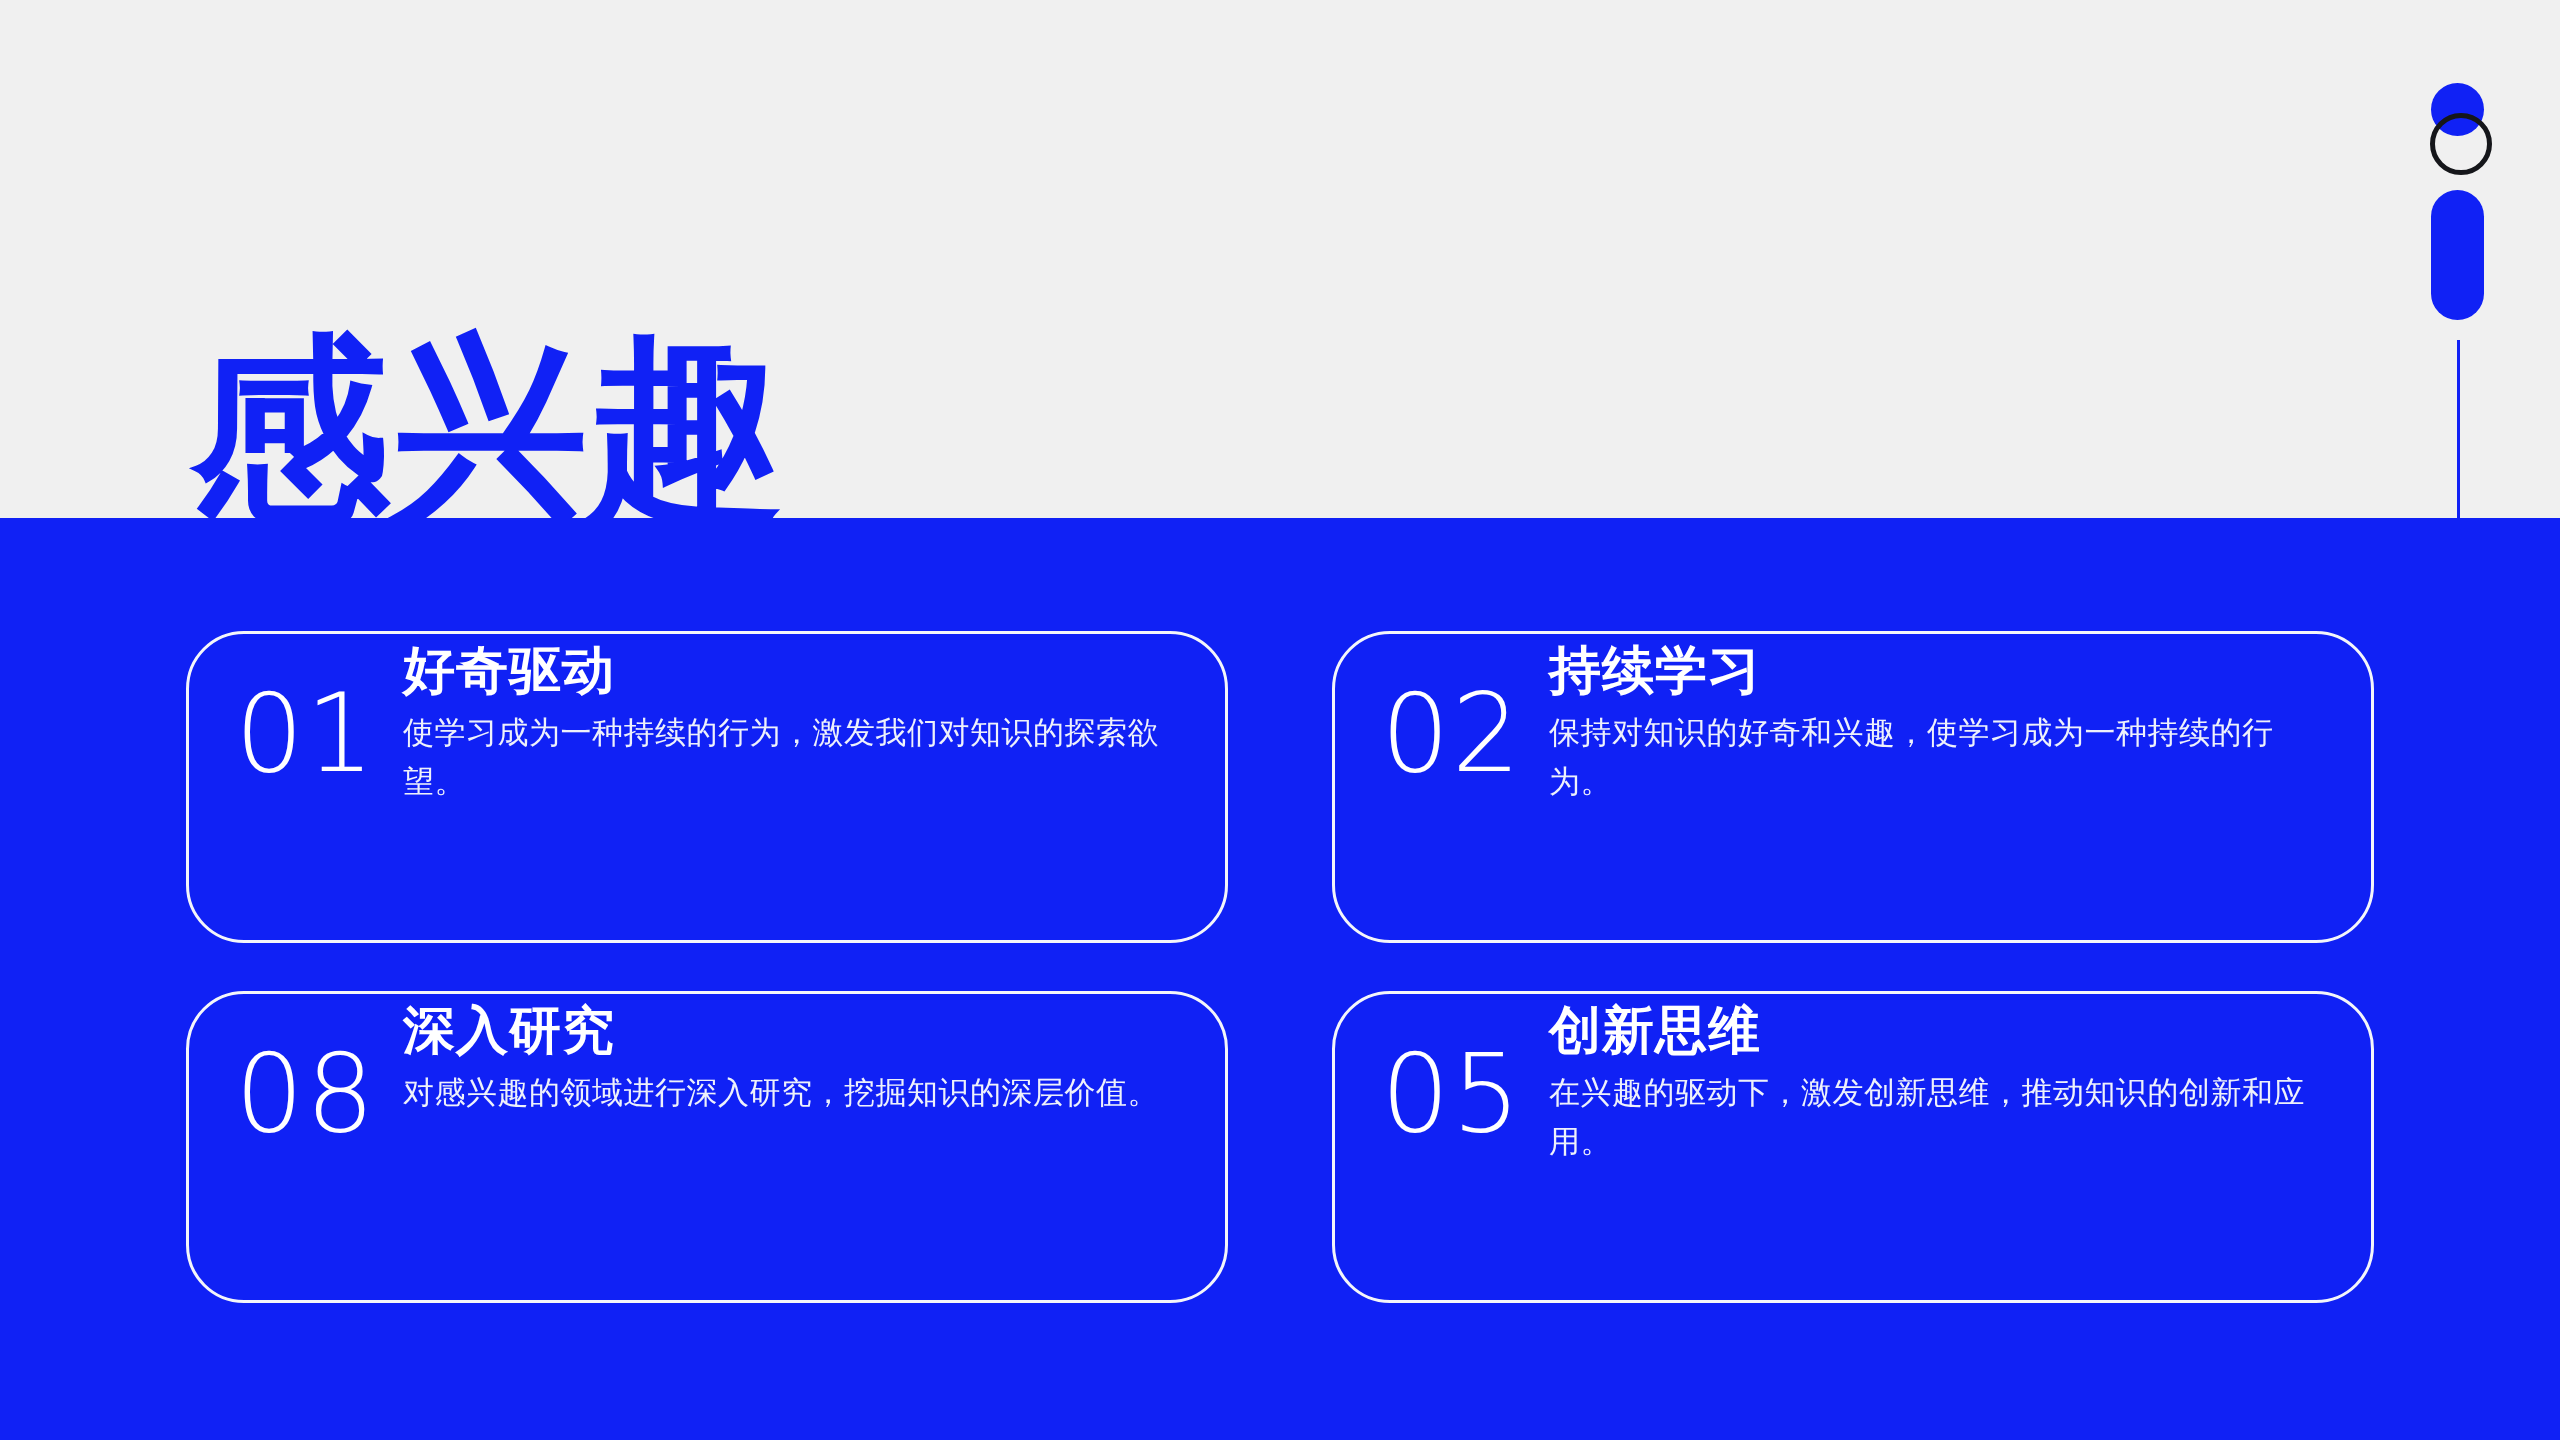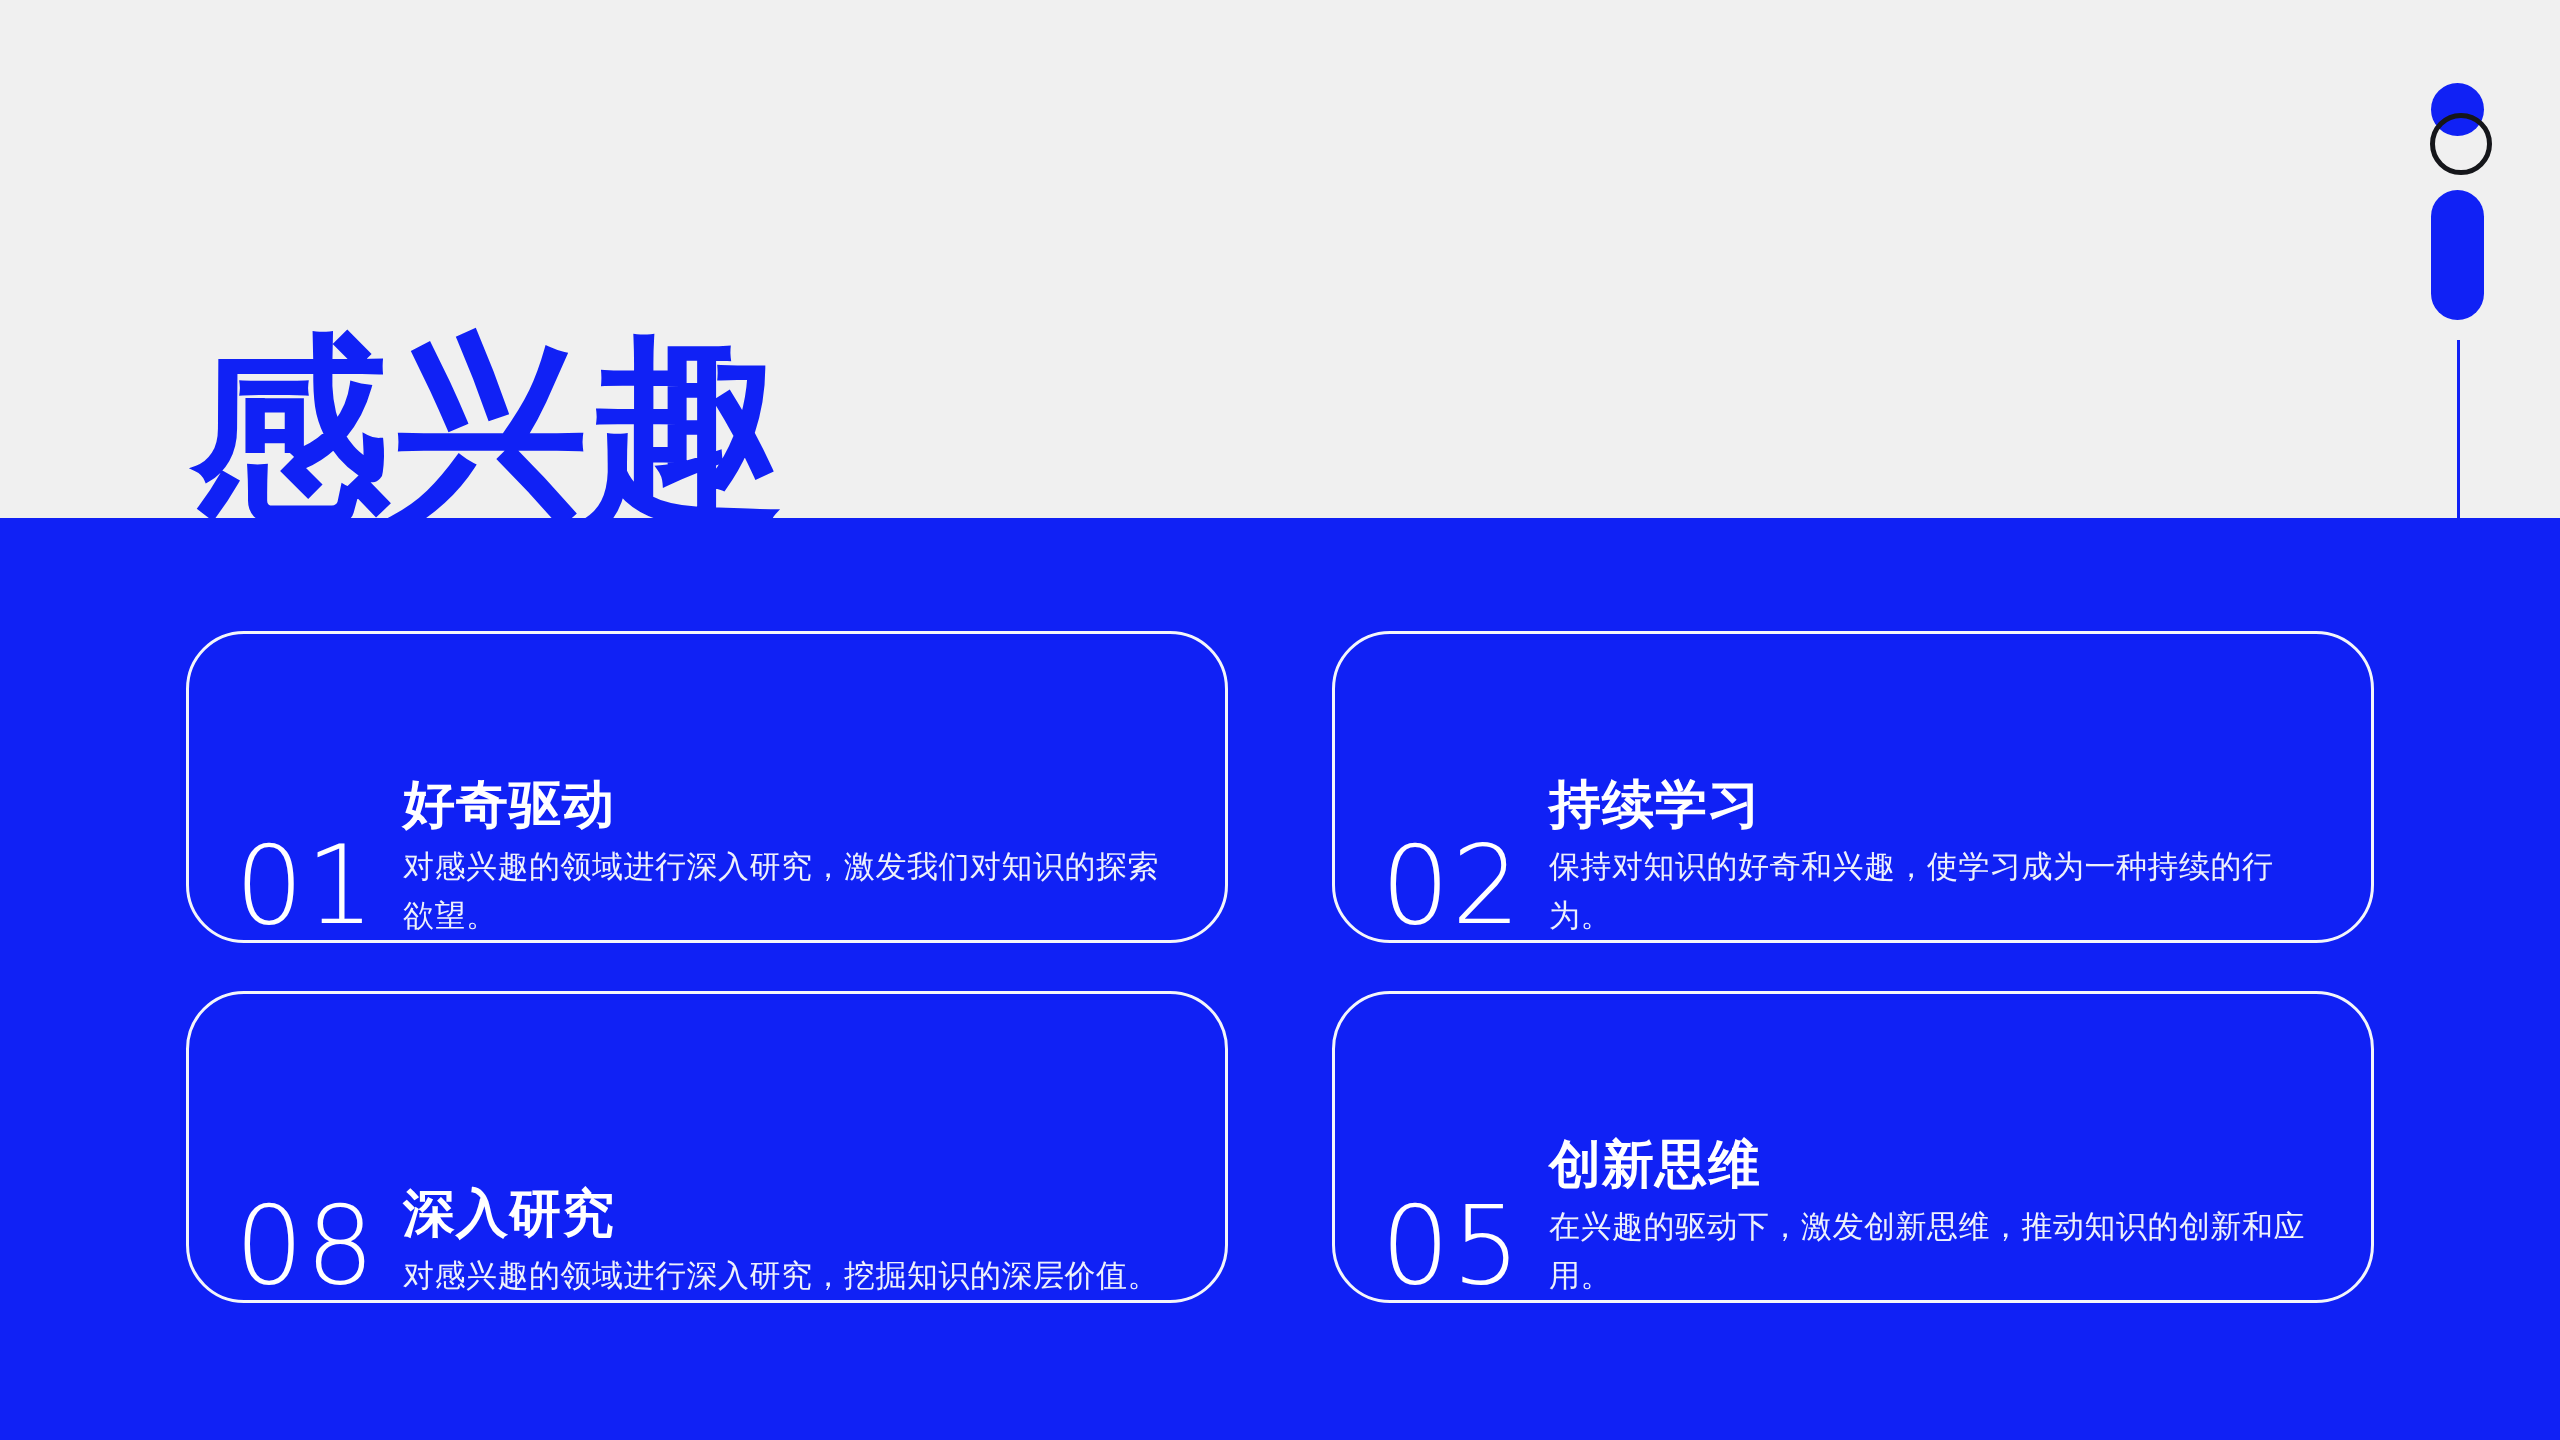--- a/index.html
+++ b/index.html
@@ -43,21 +43,21 @@
 
   
   .grid{
     position:absolute;left:186px;top:631px;width:2188px;height:672px;
     display:grid;grid-template-columns:1042px 1042px;grid-template-rows:312px 312px;
     column-gap:104px;row-gap:48px;
   }
   .card{
     position:relative;box-sizing:border-box;
     border:3px solid #F4F6FA;border-radius:58px;background:transparent;
-    display:flex;align-items:flex-end;padding:0 28px 0 46px;
+    display:flex;align-items:flex-start;padding:12px 28px 0 46px;
   }
   .card-num{
     flex:0 0 auto;width:168px;
     font-size:108px;line-height:108px;font-weight:300;color:#FFFFFF;
     letter-spacing:2px;
     font-family:"DejaVu Sans","Liberation Sans",sans-serif;
     margin-top:34px;
   }
   .card-body{flex:1 1 auto;min-width:0;padding-right:8px;}
   .card-title{
@@ -89,21 +89,21 @@
     <div class="deco-circle-outline"></div>
     <div class="deco-capsule"></div>
   </div>
 
   <div class="grid">
 
     <div class="card">
       <div class="card-num">01</div>
       <div class="card-body">
         <div class="card-title">好奇驱动</div>
-        <div class="card-desc">对感兴趣的领域进行深入研究，激发我们对知识的探索欲望。</div>
+        <div class="card-desc">使学习成为一种持续的行为，激发我们对知识的探索欲望。</div>
       </div>
     </div>
 
     <div class="card">
       <div class="card-num">02</div>
       <div class="card-body">
         <div class="card-title">持续学习</div>
         <div class="card-desc">保持对知识的好奇和兴趣，使学习成为一种持续的行为。</div>
       </div>
     </div>

